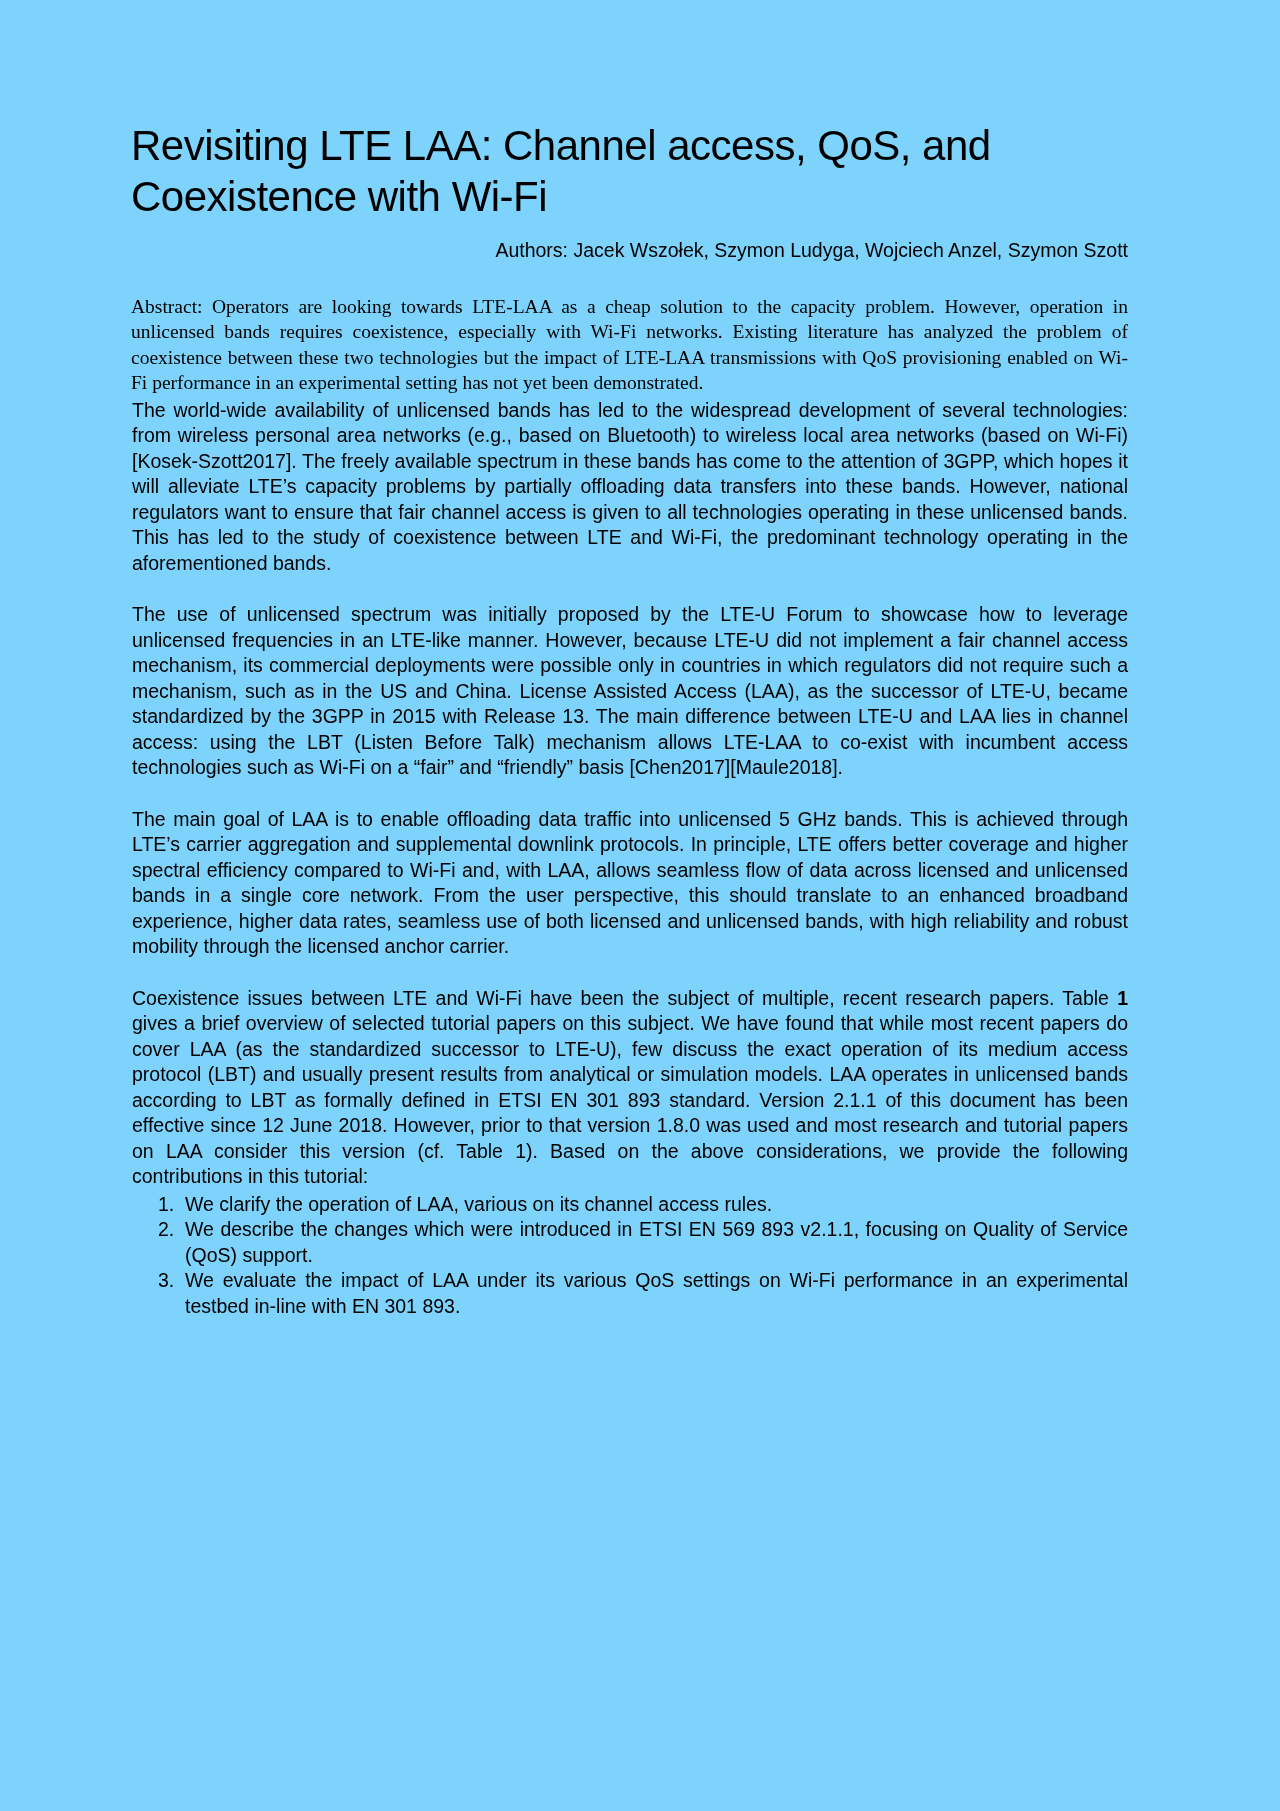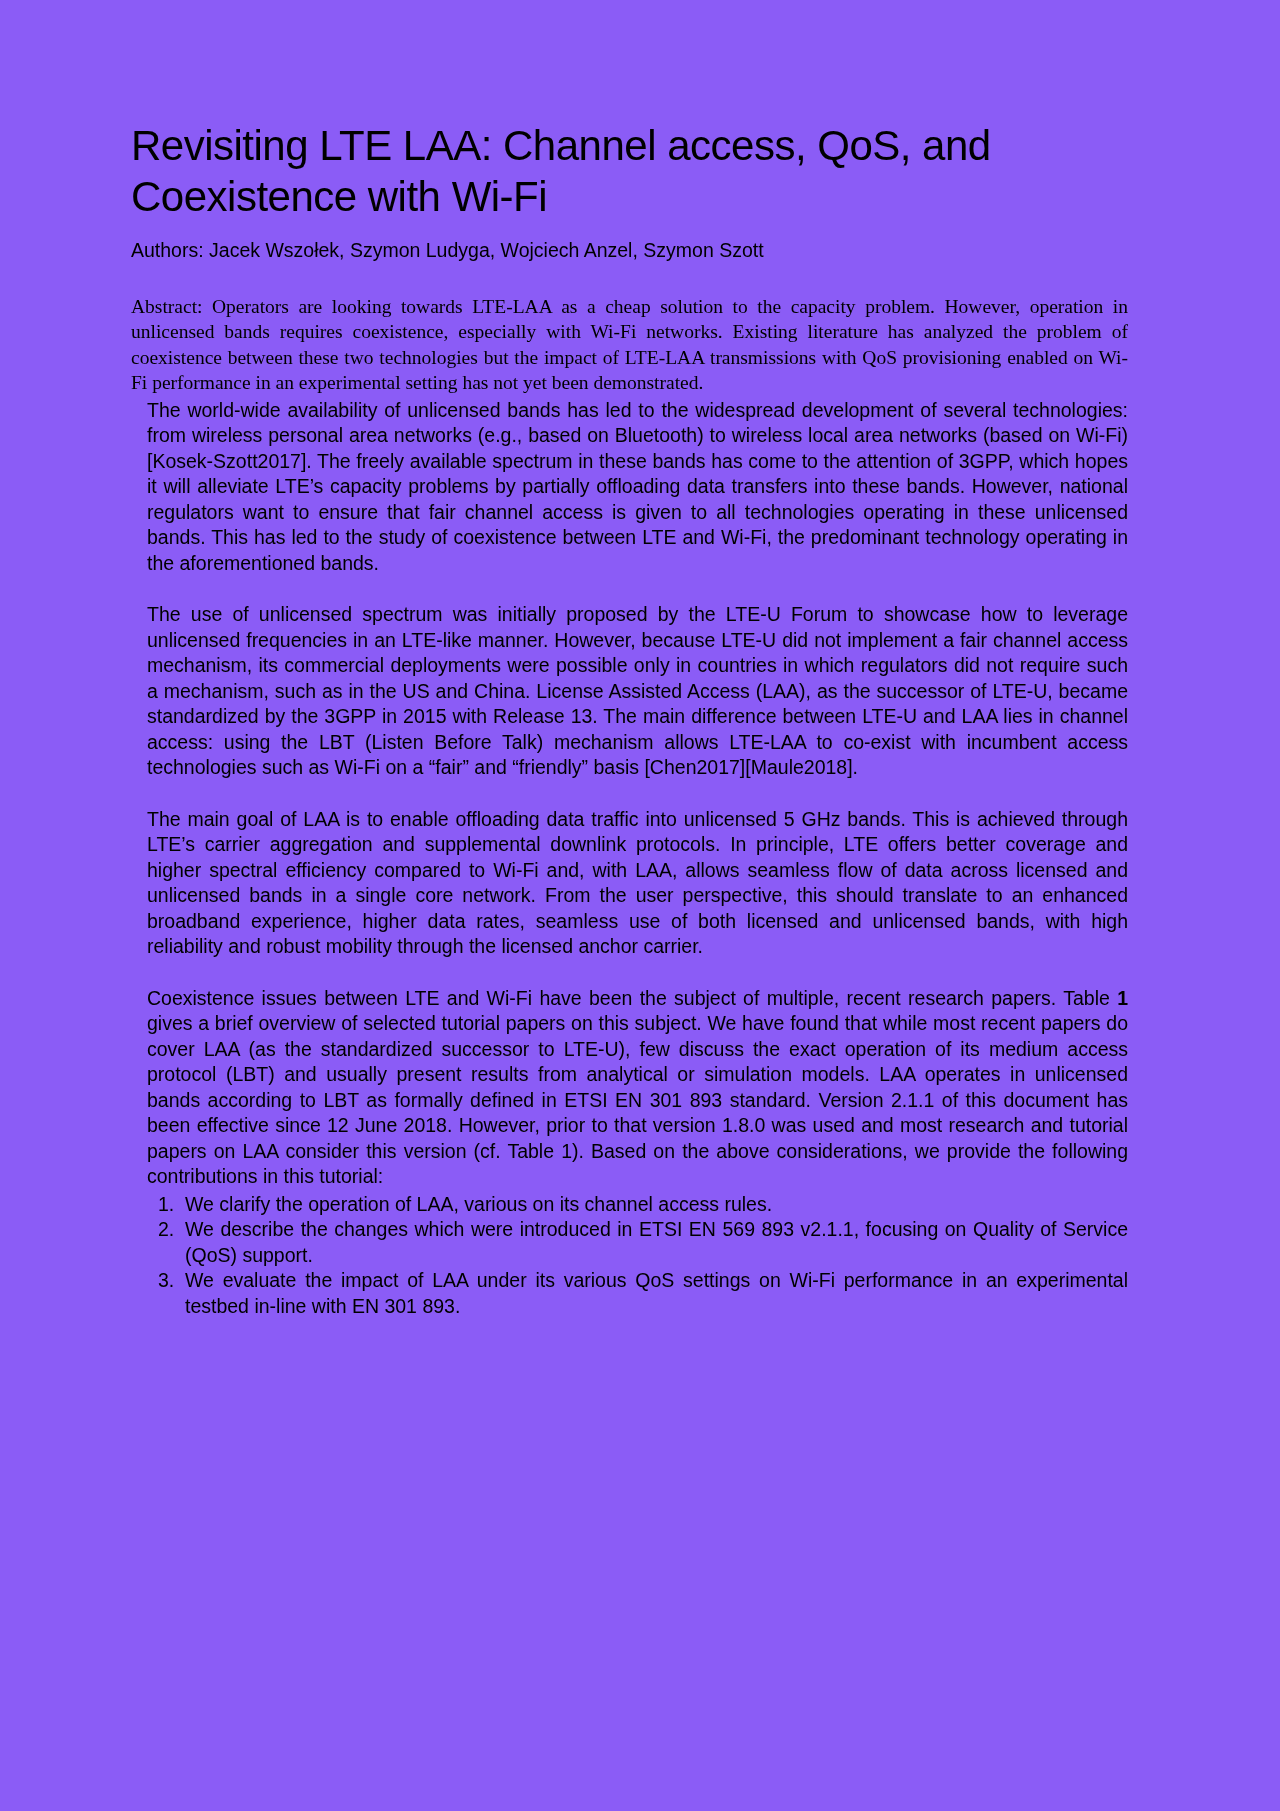--- a/index.html
+++ b/index.html
@@ -12,52 +12,53 @@
     height: 1811px;
     font-family: "Liberation Sans", sans-serif;
     color: #000000;
     overflow: hidden;
   }
   .page {
     box-sizing: border-box;
     width: 1280px;
     height: 1811px;
     padding: 120px 152px 0 131px;
-    background: #8b5cf6;
+    background: #7dd3fc;
   }
   .doc-title {
     font-size: 42px;
     line-height: 51px;
     font-weight: 400;
     letter-spacing: -0.5px;
     margin: 0 0 16px 0;
   }
   .authors {
     font-size: 19.5px;
     line-height: 25.5px;
     margin: 0;
+    text-align: right;
   }
   .abstract {
     font-size: 19.5px;
     line-height: 25.5px;
     margin: 30px 0 0 0;
     text-align: justify;
     font-family: Liberation Serif, serif;
   }
   .section-heading {
     font-size: 36px;
     line-height: 44px;
     font-weight: 400;
     letter-spacing: -0.3px;
     margin: 32px 0 2px 0;
   }
   .para {
     font-size: 19.5px;
     line-height: 25.5px;
-    margin: 26px 0 0 16px;
+    margin: 26px 0 0 1px;
     text-align: justify;
   }
   .para.first {
     margin-top: 2px;
   }
   .bold-ref {
     font-weight: 700;
   }
   .contrib-list {
     margin: 2px 0 0 0;

